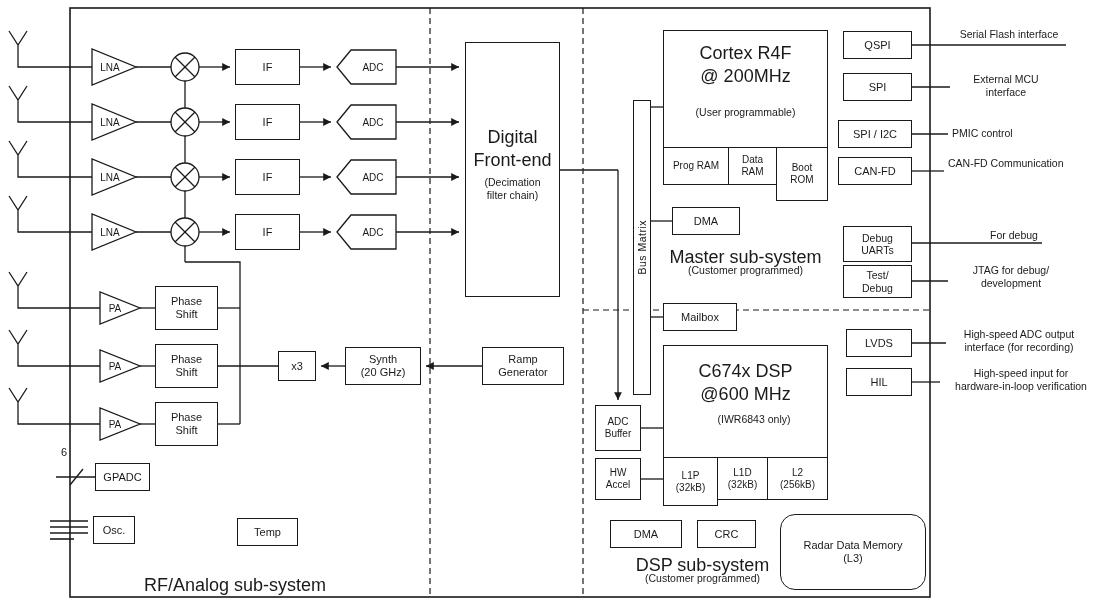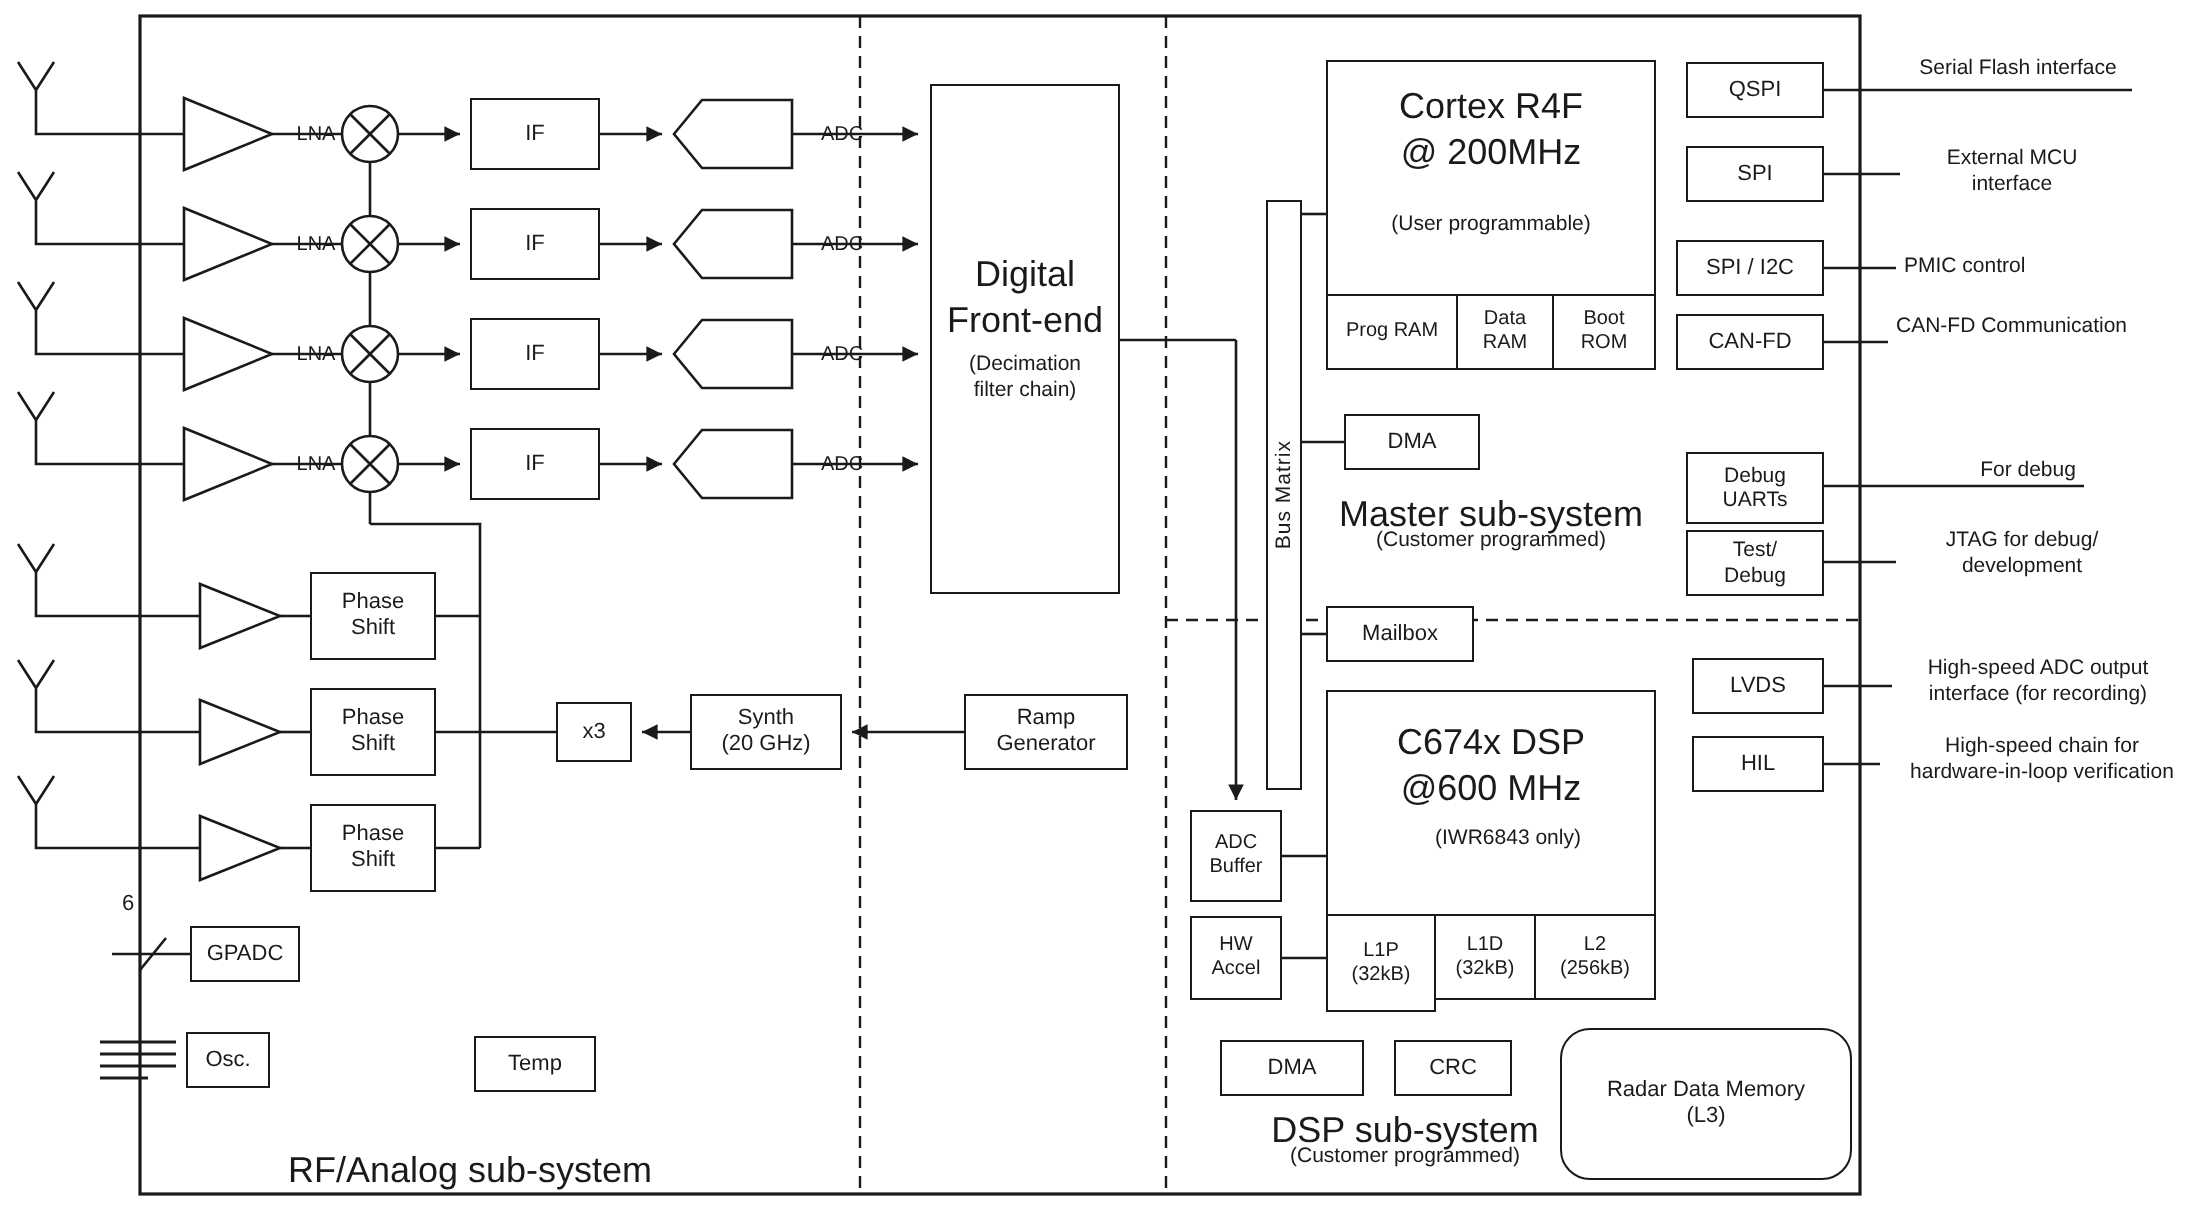--- a/index.html
+++ b/index.html
@@ -4,21 +4,21 @@
 <style>
   html,body{margin:0;padding:0;background:#fff;}
   .stage{position:relative;width:1100px;height:606px;background:#fff;overflow:hidden;
          font-family:"Liberation Sans","DejaVu Sans",sans-serif;color:#1a1a1a;}
   svg.wires{position:absolute;left:0;top:0;}
   .box{position:absolute;box-sizing:border-box;background:#fff;border:1.4px solid #1a1a1a;
        display:flex;align-items:center;justify-content:center;text-align:center;
        white-space:pre-line;font-size:11px;line-height:1.18;}
   .lbl{position:absolute;text-align:center;white-space:pre-line;line-height:1.25;font-size:11px;}
   .shape-lbl{position:absolute;display:flex;align-items:center;justify-content:center;
-             font-size:10px;white-space:pre-line;padding-left:48px;}
+             font-size:10px;white-space:pre-line;}
   .f13{font-size:18px;}
   .f105{font-size:10.5px;}
   .f10{font-size:10px;}
   .alignleft{text-align:left;}
   .vbox span{writing-mode:vertical-rl;transform:rotate(180deg);font-size:10.5px;letter-spacing:.5px;}
 </style>
 </head>
 <body>
 
 <div class="stage">
@@ -203,21 +203,21 @@
     <span>Bus Matrix</span>
   </div>
 
   <div class="box" style="left:663px;top:30px;width:165px;height:155px;"></div>
   <div class="lbl f13" style="left:663px;top:42px;width:165px;">Cortex R4F
 @ 200MHz</div>
   <div class="lbl f105" style="left:663px;top:106px;width:165px;">(User programmable)</div>
   <div class="box f10" style="left:663px;top:147px;width:66px;height:38px;">Prog RAM</div>
   <div class="box f10" style="left:728px;top:147px;width:49px;height:38px;">Data
 RAM</div>
-  <div class="box f10" style="left:776px;top:147px;width:52px;height:38px;">Boot
+  <div class="box f10" style="left:776px;top:147px;width:52px;height:54px;">Boot
 ROM</div>
 
   <div class="box" style="left:672px;top:207px;width:68px;height:28px;">DMA</div>
   <div class="lbl f13" style="left:663px;top:246px;width:165px;">Master sub-system</div>
   <div class="lbl f105" style="left:663px;top:264px;width:165px;">(Customer programmed)</div>
   <div class="box" style="left:663px;top:303px;width:74px;height:28px;">Mailbox</div>
 
   <div class="box" style="left:663px;top:345px;width:165px;height:155px;"></div>
   <div class="lbl f13" style="left:663px;top:360px;width:165px;">C674x DSP
 @600 MHz</div>
@@ -260,16 +260,16 @@
   <div class="box f105" style="left:843px;top:265px;width:69px;height:33px;">Test/
 Debug</div>
   <div class="lbl f105" style="left:950px;top:264px;width:122px;">JTAG for debug/
 development</div>
 
   <div class="box" style="left:846px;top:329px;width:66px;height:28px;">LVDS</div>
   <div class="lbl f105" style="left:948px;top:328px;width:142px;">High-speed ADC output
 interface (for recording)</div>
 
   <div class="box" style="left:846px;top:368px;width:66px;height:28px;">HIL</div>
-  <div class="lbl f105" style="left:944px;top:367px;width:154px;">High-speed chain for
+  <div class="lbl f105" style="left:944px;top:367px;width:154px;">High-speed input for
 hardware-in-loop verification</div>
 
 </div>
 
 </body></html>

